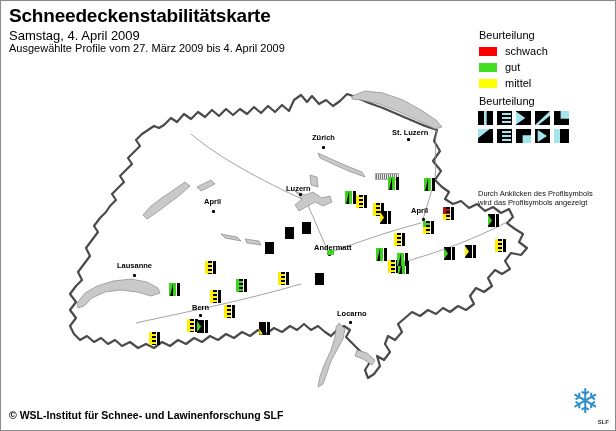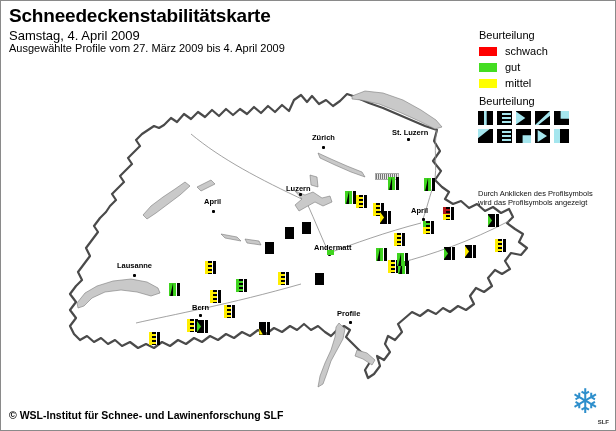--- a/index.html
+++ b/index.html
@@ -97,21 +97,21 @@
       <div class="city-label" style="left: 203px; top: 196px;">April</div>
       <div class="city-dot" style="left: 211px; top: 209px;"></div>
       <div class="city-label" style="left: 410px; top: 205px;">April</div>
       <div class="city-dot" style="left: 421px; top: 217px;"></div>
       <div class="city-label" style="left: 313px; top: 242px;">Andermatt</div>
       <div class="city-dot" style="left: 327px; top: 252px;"></div>
       <div class="city-label" style="left: 116px; top: 260px;">Lausanne</div>
       <div class="city-dot" style="left: 132px; top: 273px;"></div>
       <div class="city-label" style="left: 191px; top: 302px;">Bern</div>
       <div class="city-dot" style="left: 198px; top: 313px;"></div>
-      <div class="city-label" style="left: 336px; top: 308px;">Profile</div>
+      <div class="city-label" style="left: 336px; top: 308px;">Locarno</div>
       <div class="city-dot" style="left: 348px; top: 320px;"></div>
     </div>
   <div id="marker-layer">
       <div class="marker" style="left: 148px; top: 331px;">
         <div class="tile" style="background: rgb(255, 238, 0);">
           <div class="ov ov-stripes"></div>
         </div>
         <div class="mbar"></div>
       </div>
       <div class="marker" style="left: 168px; top: 282px;">

